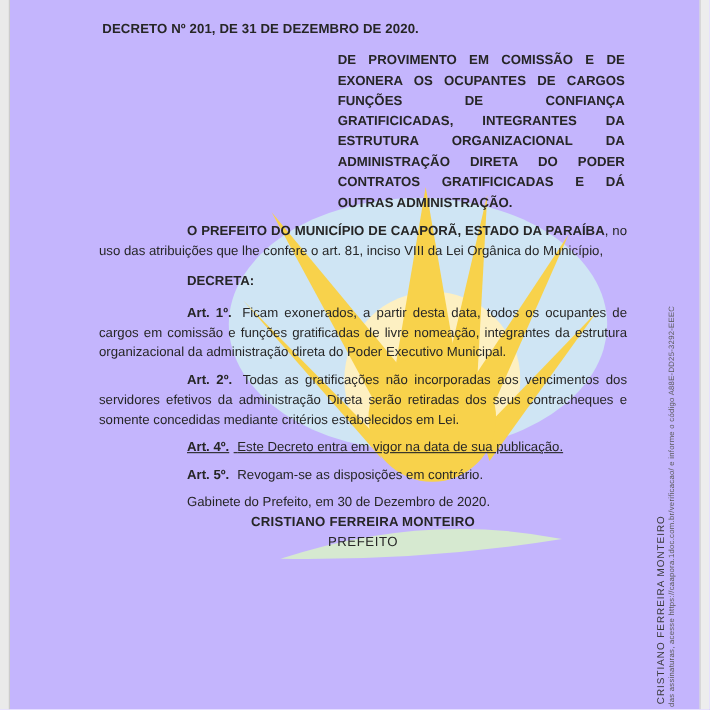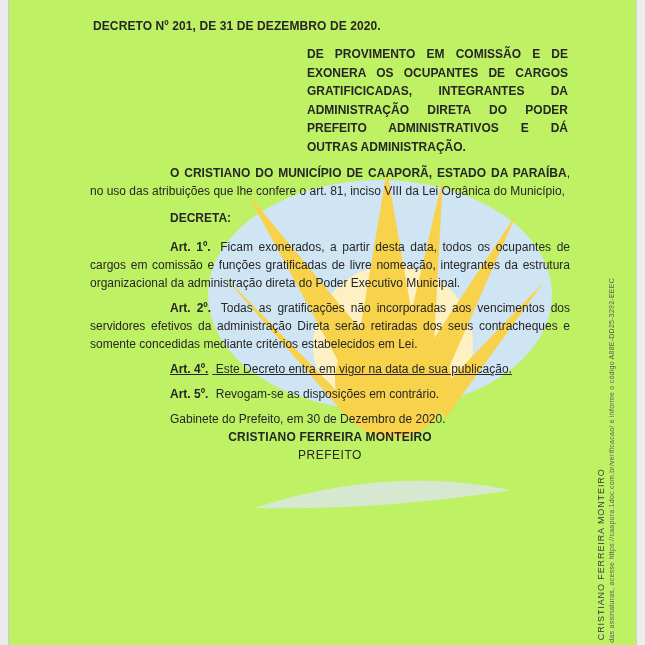--- a/index.html
+++ b/index.html
@@ -1,18 +1,18 @@
 <!DOCTYPE html>
 <html><head>
 <meta charset="utf-8">
 <style>
   html, body { margin: 0; padding: 0; width: 645px; height: 645px; overflow: hidden; background: #ffffff; }
   .screen {
     position: relative; width: 645px; height: 645px; overflow: hidden;
-    background: #bef264; font-family: "Liberation Sans", "DejaVu Sans", sans-serif;
+    background: #c4b5fd; font-family: "Liberation Sans", "DejaVu Sans", sans-serif;
     color: #262626;
   }
   .edge { position: absolute; top: 0; height: 645px; }
   .edge.left  { left: 0; width: 8px; background: #eaeaea; border-right: 1px solid #c9c9c9; }
   .edge.right { right: 0; width: 8px; background: #ededed; border-left: 1px solid #cfcfcf; }
 
   .watermark { position: absolute; left: 205px; top: 165px; width: 350px; height: 352px; z-index: 0; }
 
   .content { position: absolute; left: 90px; top: 0; width: 480px; z-index: 1; }
 
@@ -67,27 +67,29 @@
     </svg>
   </div>
 
   <div class="content">
 
     <h1 class="title">DECRETO Nº 201, DE 31 DE DEZEMBRO DE 2020.</h1>
 
     <div class="ementa">
       <div class="ementa-line">DE PROVIMENTO EM COMISSÃO E DE</div>
       <div class="ementa-line">EXONERA OS OCUPANTES DE CARGOS</div>
+      <div class="ementa-line">FUNÇÕES DE CONFIANÇA</div>
       <div class="ementa-line">GRATIFICICADAS, INTEGRANTES DA</div>
+      <div class="ementa-line">ESTRUTURA ORGANIZACIONAL DA</div>
       <div class="ementa-line">ADMINISTRAÇÃO DIRETA DO PODER</div>
-      <div class="ementa-line">PREFEITO ADMINISTRATIVOS E DÁ</div>
+      <div class="ementa-line">CONTRATOS GRATIFICICADAS E DÁ</div>
       <div class="ementa-line last">OUTRAS ADMINISTRAÇÃO.</div>
     </div>
 
-    <p class="para preamble"><strong>O CRISTIANO DO MUNICÍPIO DE CAAPORÃ, ESTADO DA PARAÍBA</strong><span>, no uso das atribuições que lhe confere o art. 81, inciso VIII da Lei Orgânica do Município,</span></p>
+    <p class="para preamble"><strong>O PREFEITO DO MUNICÍPIO DE CAAPORÃ, ESTADO DA PARAÍBA</strong><span>, no uso das atribuições que lhe confere o art. 81, inciso VIII da Lei Orgânica do Município,</span></p>
 
     <p class="para decreta">DECRETA:</p>
 
     <p class="para art-1">
       <strong class="art-label">Art. 1º.</strong>
       <span>Ficam exonerados, a partir desta data, todos os ocupantes de cargos em comissão e funções gratificadas de livre nomeação, integrantes da estrutura organizacional da administração direta do Poder Executivo Municipal.</span>
     </p>
 
     <p class="para art-2">
       <strong class="art-label">Art. 2º.</strong>

